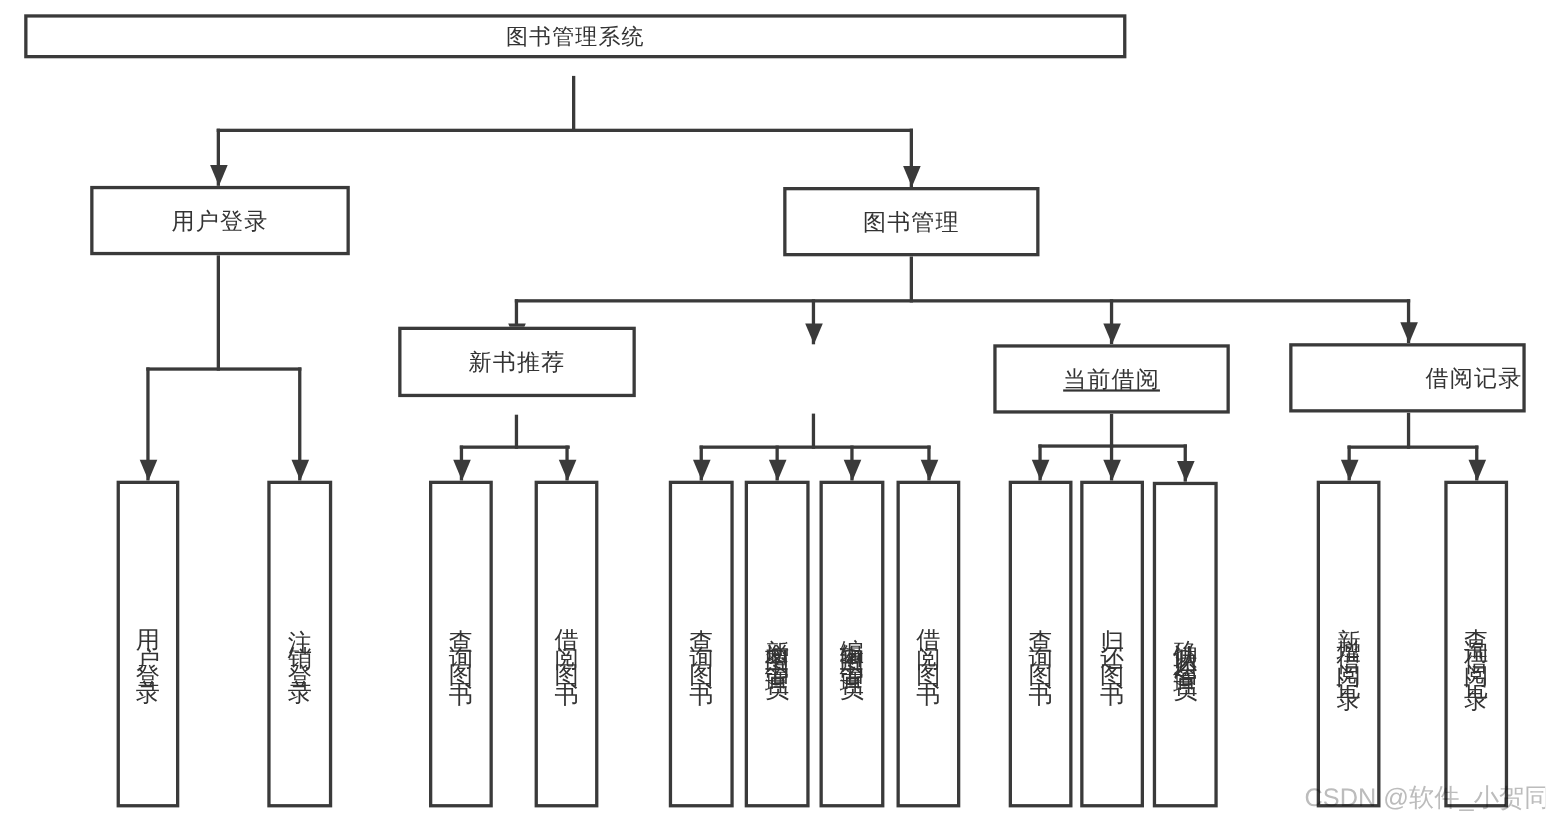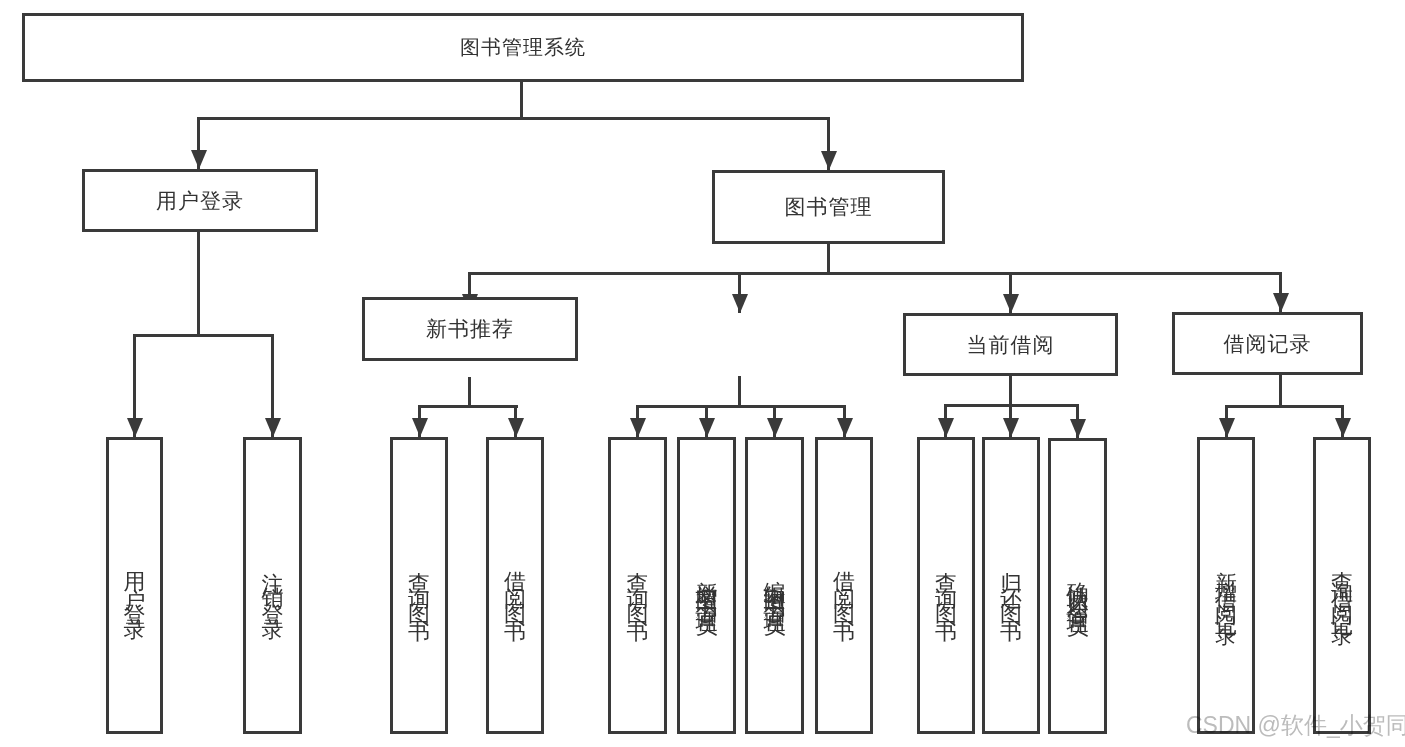--- a/index.html
+++ b/index.html
@@ -56,42 +56,42 @@
     z-index:5;
     mix-blend-mode:multiply;
     white-space:nowrap;
   }
 </style>
 </head>
 <body>
 
 <div id="canvas">
 
-  <div class="node h-node root-node" style="left:22px;top:13px;width:1002px;height:69px;">
+  <div class="node h-node root-node" style="left:22px;top:13px;width:1002px;height:40px;">
     <span>图书管理系统</span>
   </div>
 
   <div class="node h-node" style="left:82px;top:169px;width:236px;height:63px;">
     <span>用户登录</span>
   </div>
 
-  <div class="node h-node" style="left:712px;top:170px;width:233px;height:74px;">
+  <div class="node h-node" style="left:712px;top:170px;width:233px;height:63px;">
     <span>图书管理</span>
   </div>
 
   <div class="node h-node" style="left:362px;top:297px;width:216px;height:64px;">
     <span>新书推荐</span>
   </div>
 
 
-  <div class="node h-node" style="left:903px;top:313px;width:215px;height:63px;">
+  <div class="node h-node" style="left:903px;top:313px;width:215px;height:63px;text-decoration:underline;">
     <span>当前借阅</span>
   </div>
 
-  <div class="node h-node" style="left:1172px;top:312px;width:191px;height:63px;">
+  <div class="node h-node" style="left:1172px;top:312px;width:215px;height:63px;justify-content:flex-end;">
     <span>借阅记录</span>
   </div>
 
   <div class="node v-node" style="left:106px;top:437px;width:57px;height:297px;">
     <span style="letter-spacing: 16px;">用户登录</span>
   </div>
   <div class="node v-node" style="left:243px;top:437px;width:59px;height:297px;">
     <span style="letter-spacing: 16px;">注销登录</span>
   </div>
 

